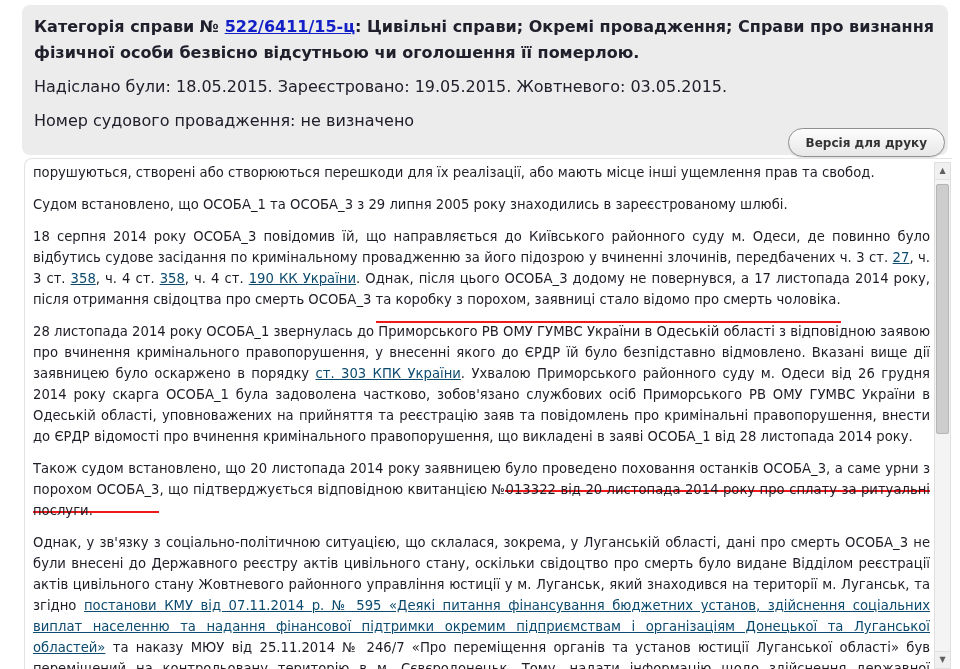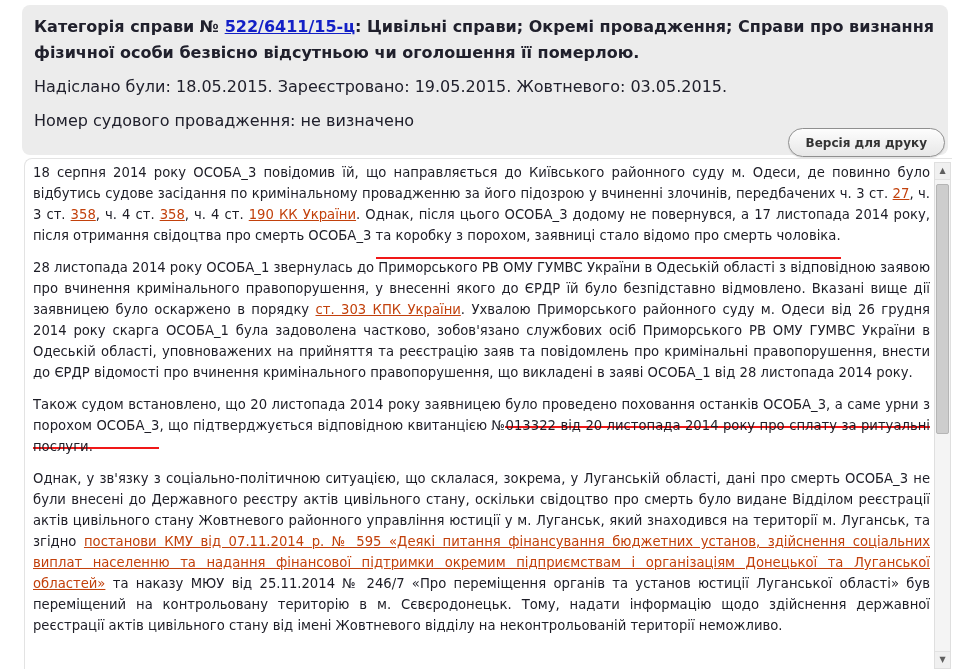--- a/index.html
+++ b/index.html
@@ -38,21 +38,21 @@
     position:absolute; left:24px; top:158px; right:8px; bottom:0;
     border-left:1px solid #e3e3e3; border-top:1px solid #e3e3e3;
     border-top-left-radius:8px;
   }
   .doc-body {
     position:absolute; left:33px; top:162px; width:897px; height:507px;
     overflow:hidden; font-size:13.2px; line-height:21px;
     text-align:justify; color:#1d1d26;
   }
   .doc-para { margin:0 0 11px; }
-  .doc-link { color:#c2410c; text-decoration:underline; }
+  .doc-link { color:#0c4a6e; text-decoration:underline; }
   .red-underline { border-bottom:2px solid #f01818; padding-bottom:14px; }
 
   
   .scrollbar {
     position:absolute; right:9px; top:162px; width:17px; height:507px;
     background:#f4f4f4; border:1px solid #dfdfdf;
   }
   .sb-btn {
     position:absolute; left:0; right:0; height:17px;
     display:flex; align-items:center; justify-content:center;
@@ -76,20 +76,22 @@
     <p class="hl-bold"><span>Категорія справи №</span> <a href="#" class="case-link">522/6411/15-ц</a><span>: Цивільні справи; Окремі провадження; Справи про визнання фізичної особи безвісно відсутньою чи оголошення її померлою.</span></p>
     <p><span class="lbl">Надіслано були:</span> <span class="val">18.05.2015.</span> <span class="lbl">Зареєстровано:</span> <span class="val">19.05.2015.</span> <span class="lbl">Жовтневого:</span> <span class="val">03.05.2015.</span></p>
     <p><span class="lbl">Номер судового провадження:</span> <span class="val">не визначено</span></p>
   </div>
 
   <button class="print-btn">Версія для друку</button>
 
   <div class="doc-outline"></div>
 
   <div class="doc-body">
+      <p class="doc-para"><span>порушуються, створені або створюються перешкоди для їх реалізації, або мають місце інші ущемлення прав та свобод.</span></p>
+      <p class="doc-para"><span>Судом встановлено, що ОСОБА_1 та ОСОБА_3 з 29 липня 2005 року знаходились в зареєстрованому шлюбі.</span></p>
       <p class="doc-para"><span>18 серпня 2014 року ОСОБА_3 повідомив їй, що направляється до Київського районного суду м. Одеси, де повинно було відбутись судове засідання по кримінальному провадженню за його підозрою у вчиненні злочинів, передбачених ч. 3 ст. </span><a href="#" class="doc-link">27</a><span>, ч. 3 ст. </span><a href="#" class="doc-link">358</a><span>, ч. 4 ст. </span><a href="#" class="doc-link">358</a><span>, ч. 4 ст. </span><a href="#" class="doc-link">190 КК України</a><span>. Однак, після цього ОСОБА_3 додому не повернувся, а 17 листопада 2014 року, після отримання свідоцтва про смерть ОСОБА_3 </span><span class="red-underline">та коробку з порохом, заявниці стало відомо про смерть чоловіка.</span></p>
       <p class="doc-para"><span>28 листопада 2014 року ОСОБА_1 звернулась до Приморського РВ ОМУ ГУМВС України в Одеській області з відповідною заявою про вчинення кримінального правопорушення, у внесенні якого до ЄРДР їй було безпідставно відмовлено. Вказані вище дії заявницею було оскаржено в порядку </span><a href="#" class="doc-link">ст. 303 КПК України</a><span>. Ухвалою Приморського районного суду м. Одеси від 26 грудня 2014 року скарга ОСОБА_1 була задоволена частково, зобов'язано службових осіб Приморського РВ ОМУ ГУМВС України в Одеській області, уповноважених на прийняття та реєстрацію заяв та повідомлень про кримінальні правопорушення, внести до ЄРДР відомості про вчинення кримінального правопорушення, що викладені в заяві ОСОБА_1 від 28 листопада 2014 року.</span></p>
       <p class="doc-para"><span>Також судом встановлено, що 20 листопада 2014 року заявницею </span><span class="red-underline">було проведено поховання останків ОСОБА_3, а саме урни з порохом ОСОБА_3</span><span>, що підтверджується відповідною квитанцією №013322 від 20 листопада 2014 року про сплату за ритуальні послуги.</span></p>
       <p class="doc-para"><span>Однак, у зв'язку з соціально-політичною ситуацією, що склалася, зокрема, у Луганській області, дані про смерть ОСОБА_3 не були внесені до Державного реєстру актів цивільного стану, оскільки свідоцтво про смерть було видане Відділом реєстрації актів цивільного стану Жовтневого районного управління юстиції у м. Луганськ, який знаходився на території м. Луганськ, та згідно </span><a href="#" class="doc-link">постанови КМУ від 07.11.2014 р. № 595 «Деякі питання фінансування бюджетних установ, здійснення соціальних виплат населенню та надання фінансової підтримки окремим підприємствам і організаціям Донецької та Луганської областей»</a><span> та наказу МЮУ від 25.11.2014 № 246/7 «Про переміщення органів та установ юстиції Луганської області» був переміщений на контрольовану територію в м. Сєвєродонецьк. Тому, надати інформацію щодо здійснення державної реєстрації актів цивільного стану від імені Жовтневого відділу на неконтрольованій території неможливо.</span></p>
     </div>
 
   <div class="scrollbar">
     <div class="sb-btn up">
         <span>▲</span>
       </div>

